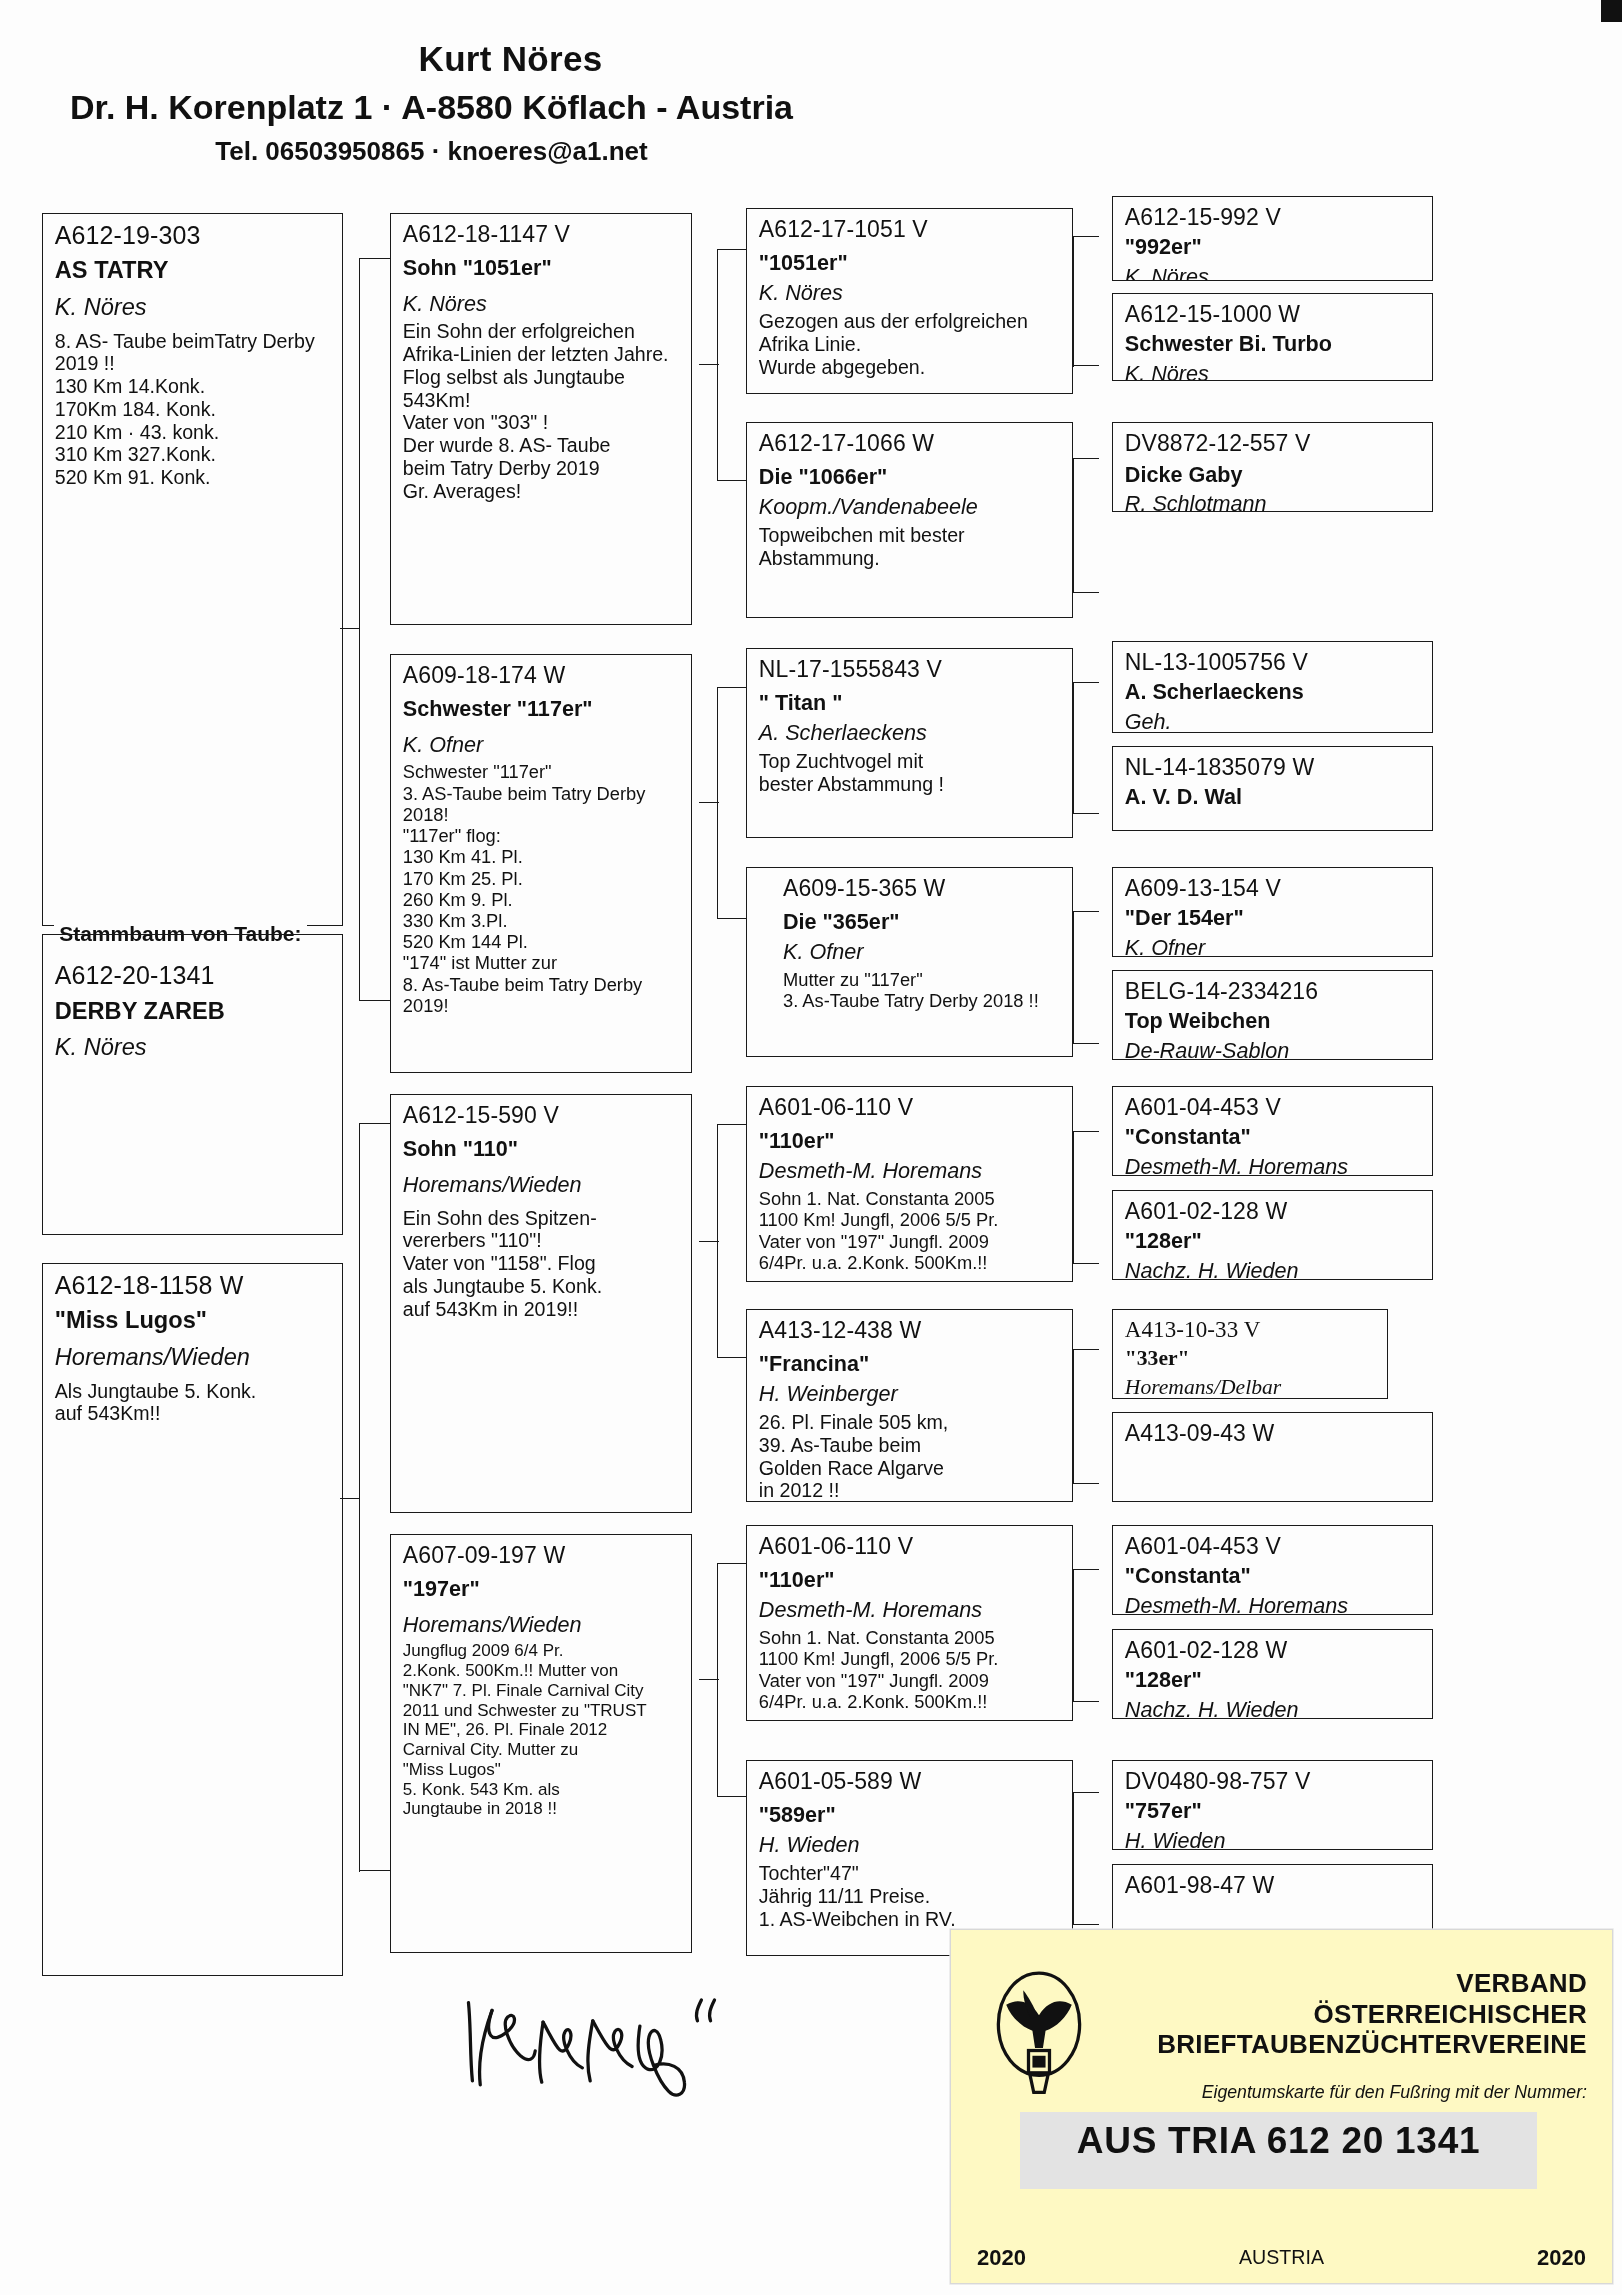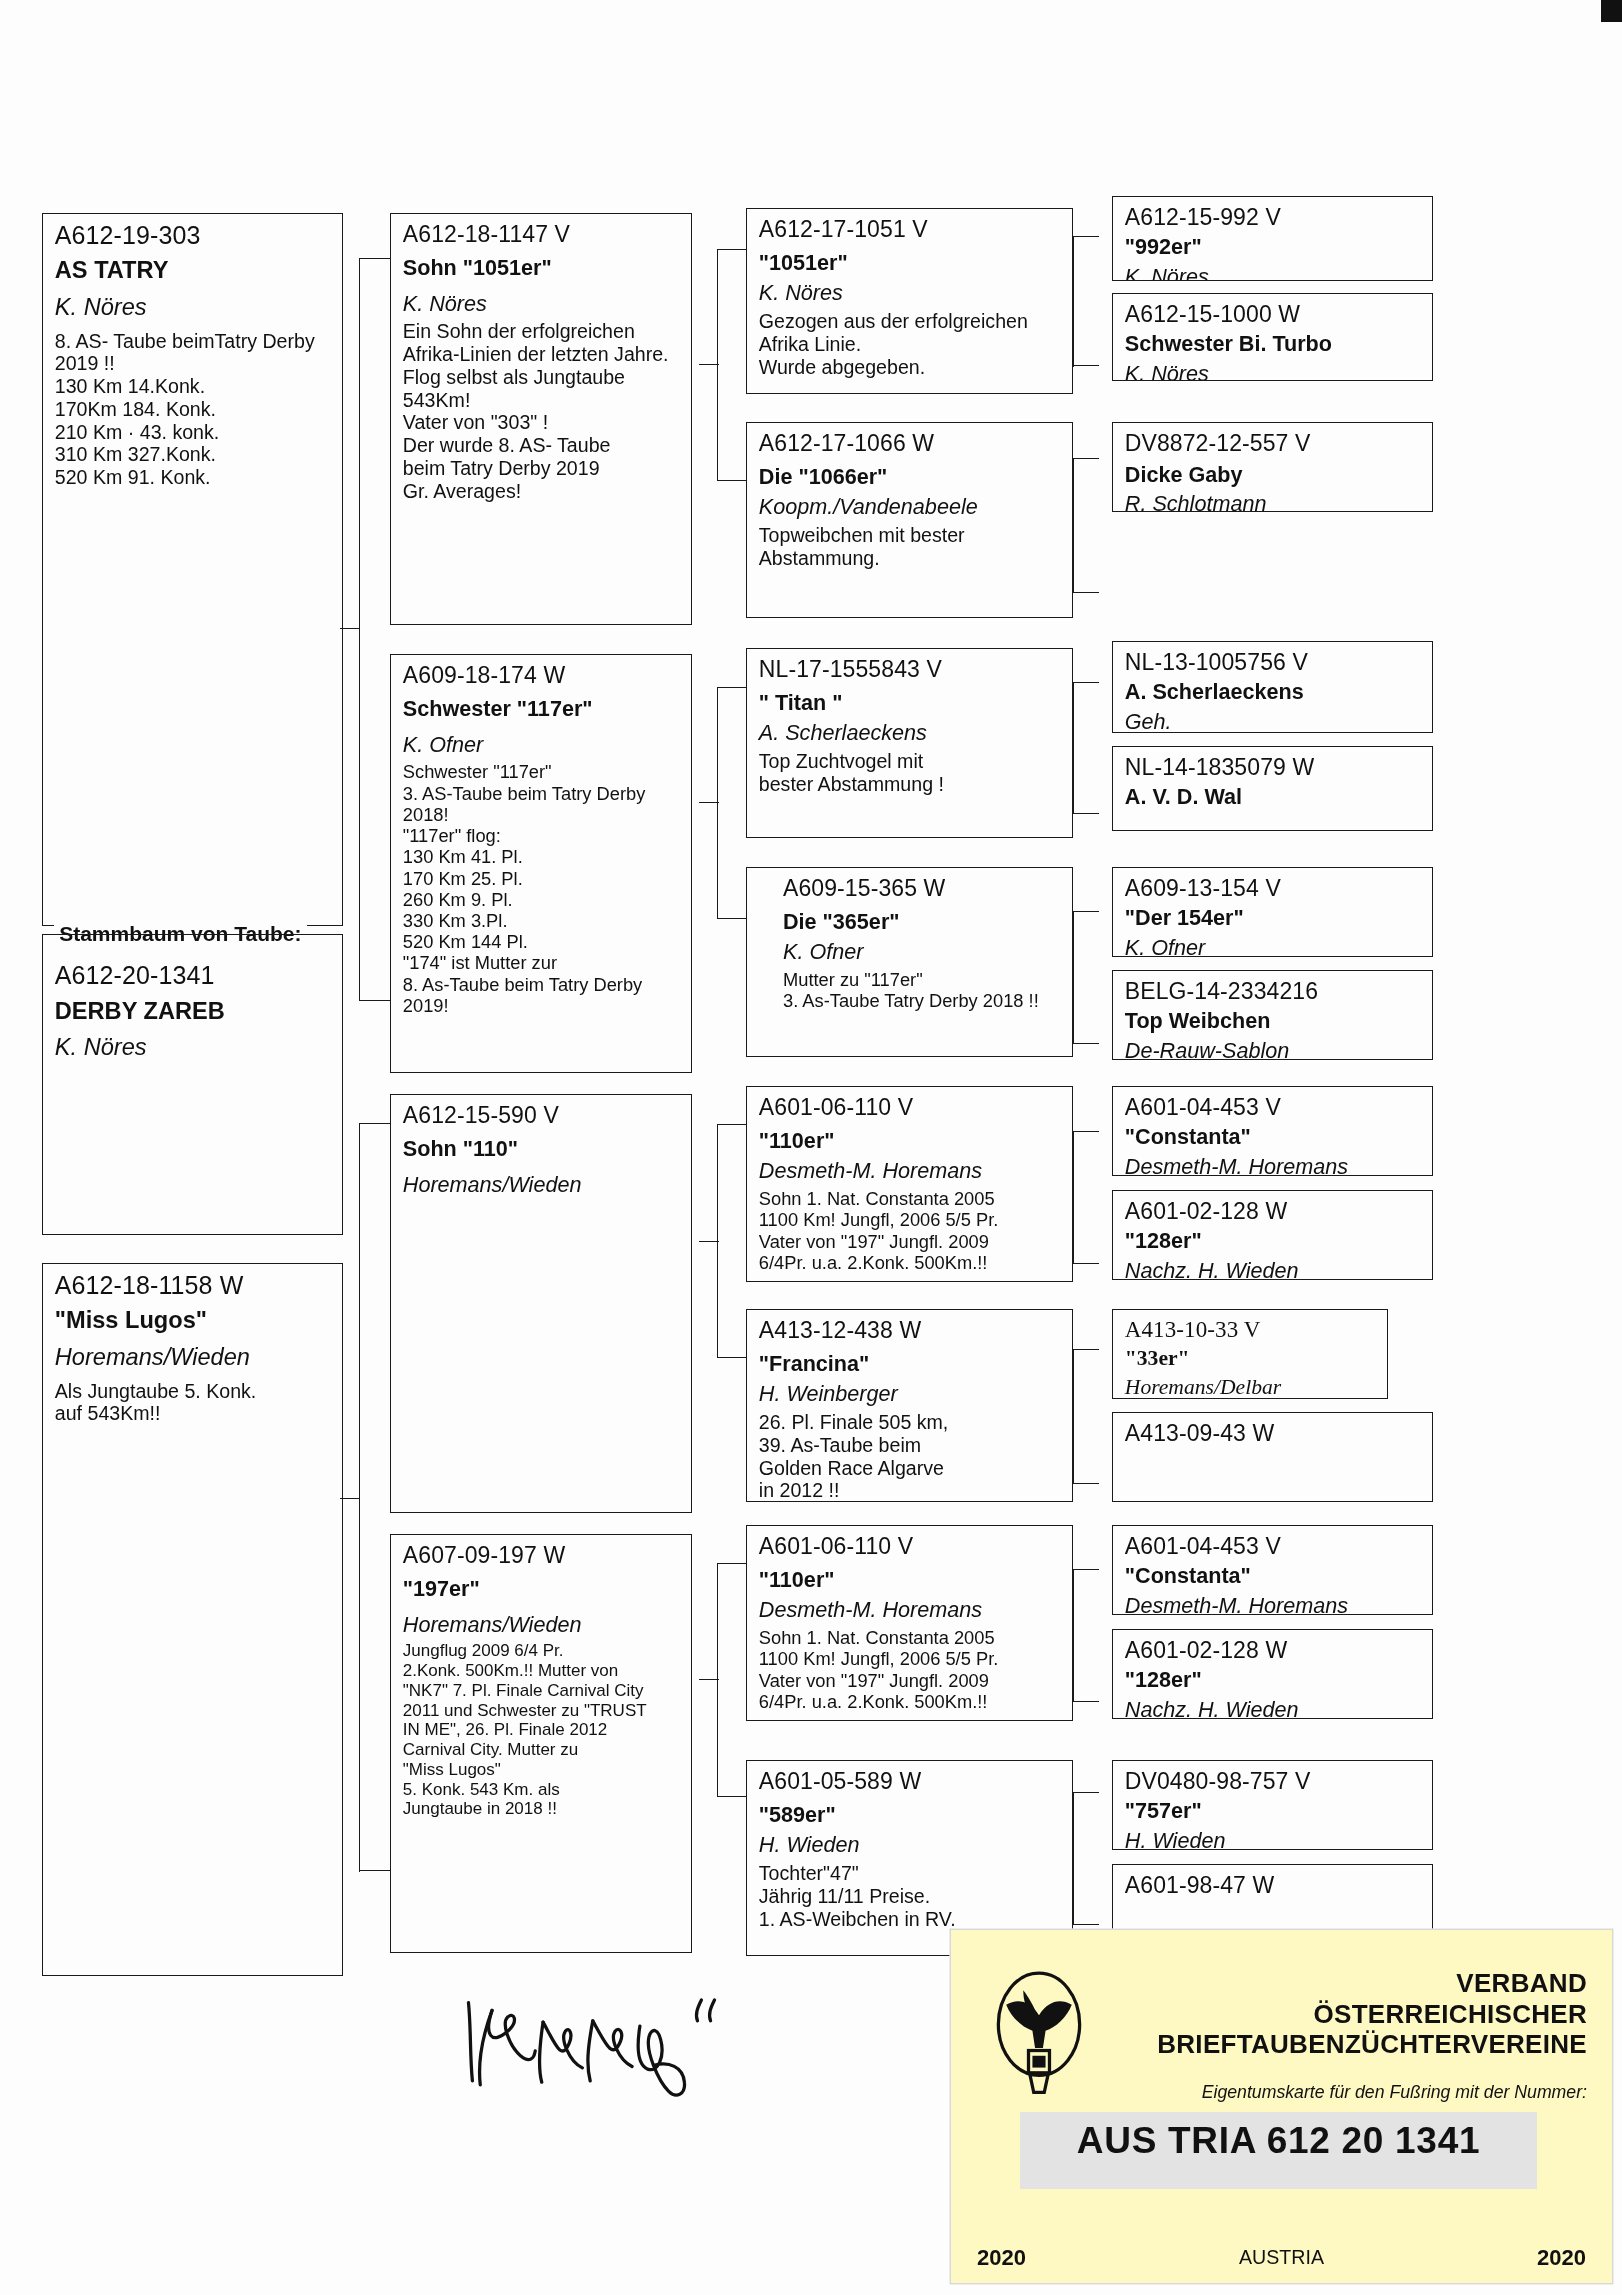--- a/index.html
+++ b/index.html
@@ -62,20 +62,25 @@
   .stamp .yr{position:absolute;right:26px;bottom:11.8px;font-size:22px;font-weight:bold;}
   .corner{position:absolute;right:0;top:0;width:22px;height:22px;background:#111;}
 </style>
 </head>
 <body>
 
 <div class="page">
 
   <div class="corner"></div>
 
+  <div class="hdr">
+    <div class="l1">Kurt Nöres</div>
+    <div class="l2">Dr. H. Korenplatz 1  ·  A-8580 Köflach - Austria</div>
+    <div class="l3">Tel.  06503950865  ·  knoeres@a1.net</div>
+  </div>
 
   <div class="ln lnv" style="left:359px;top:258px;height:743px;"></div>
   <div class="ln lnh" style="left:359px;top:258px;width:31px;"></div>
   <div class="ln lnh" style="left:359px;top:1000px;width:31px;"></div>
   <div class="ln lnh" style="left:340px;top:628px;width:19.6px;"></div>
 
   <div class="ln lnv" style="left:359px;top:1123px;height:749px;"></div>
   <div class="ln lnh" style="left:359px;top:1123px;width:31px;"></div>
   <div class="ln lnh" style="left:359px;top:1870px;width:31px;"></div>
   <div class="ln lnh" style="left:340px;top:1498px;width:19.6px;"></div>
@@ -190,20 +195,25 @@
 520 Km    144 Pl.
 "174" ist Mutter zur
 8. As-Taube beim  Tatry Derby
 2019!</div>
   </div>
 
   <div class="box" style="left:390px;top:1094px;width:302px;height:419px;">
     <div class="ring">A612-15-590 V</div>
     <div class="nick sp">Sohn "110"</div>
     <div class="breeder sp">Horemans/Wieden</div>
+    <div class="desc">Ein Sohn des Spitzen-
+vererbers "110"!
+Vater von "1158". Flog
+als Jungtaube 5. Konk.
+auf 543Km in 2019!!</div>
   </div>
 
   <div class="box" style="left:390px;top:1534px;width:302px;height:419px;">
     <div class="ring">A607-09-197 W</div>
     <div class="nick sp">"197er"</div>
     <div class="breeder">Horemans/Wieden</div>
     <div class="desc tiny">Jungflug 2009 6/4 Pr.
 2.Konk.  500Km.!! Mutter von
 "NK7" 7. Pl. Finale Carnival City
 2011 und Schwester zu "TRUST

